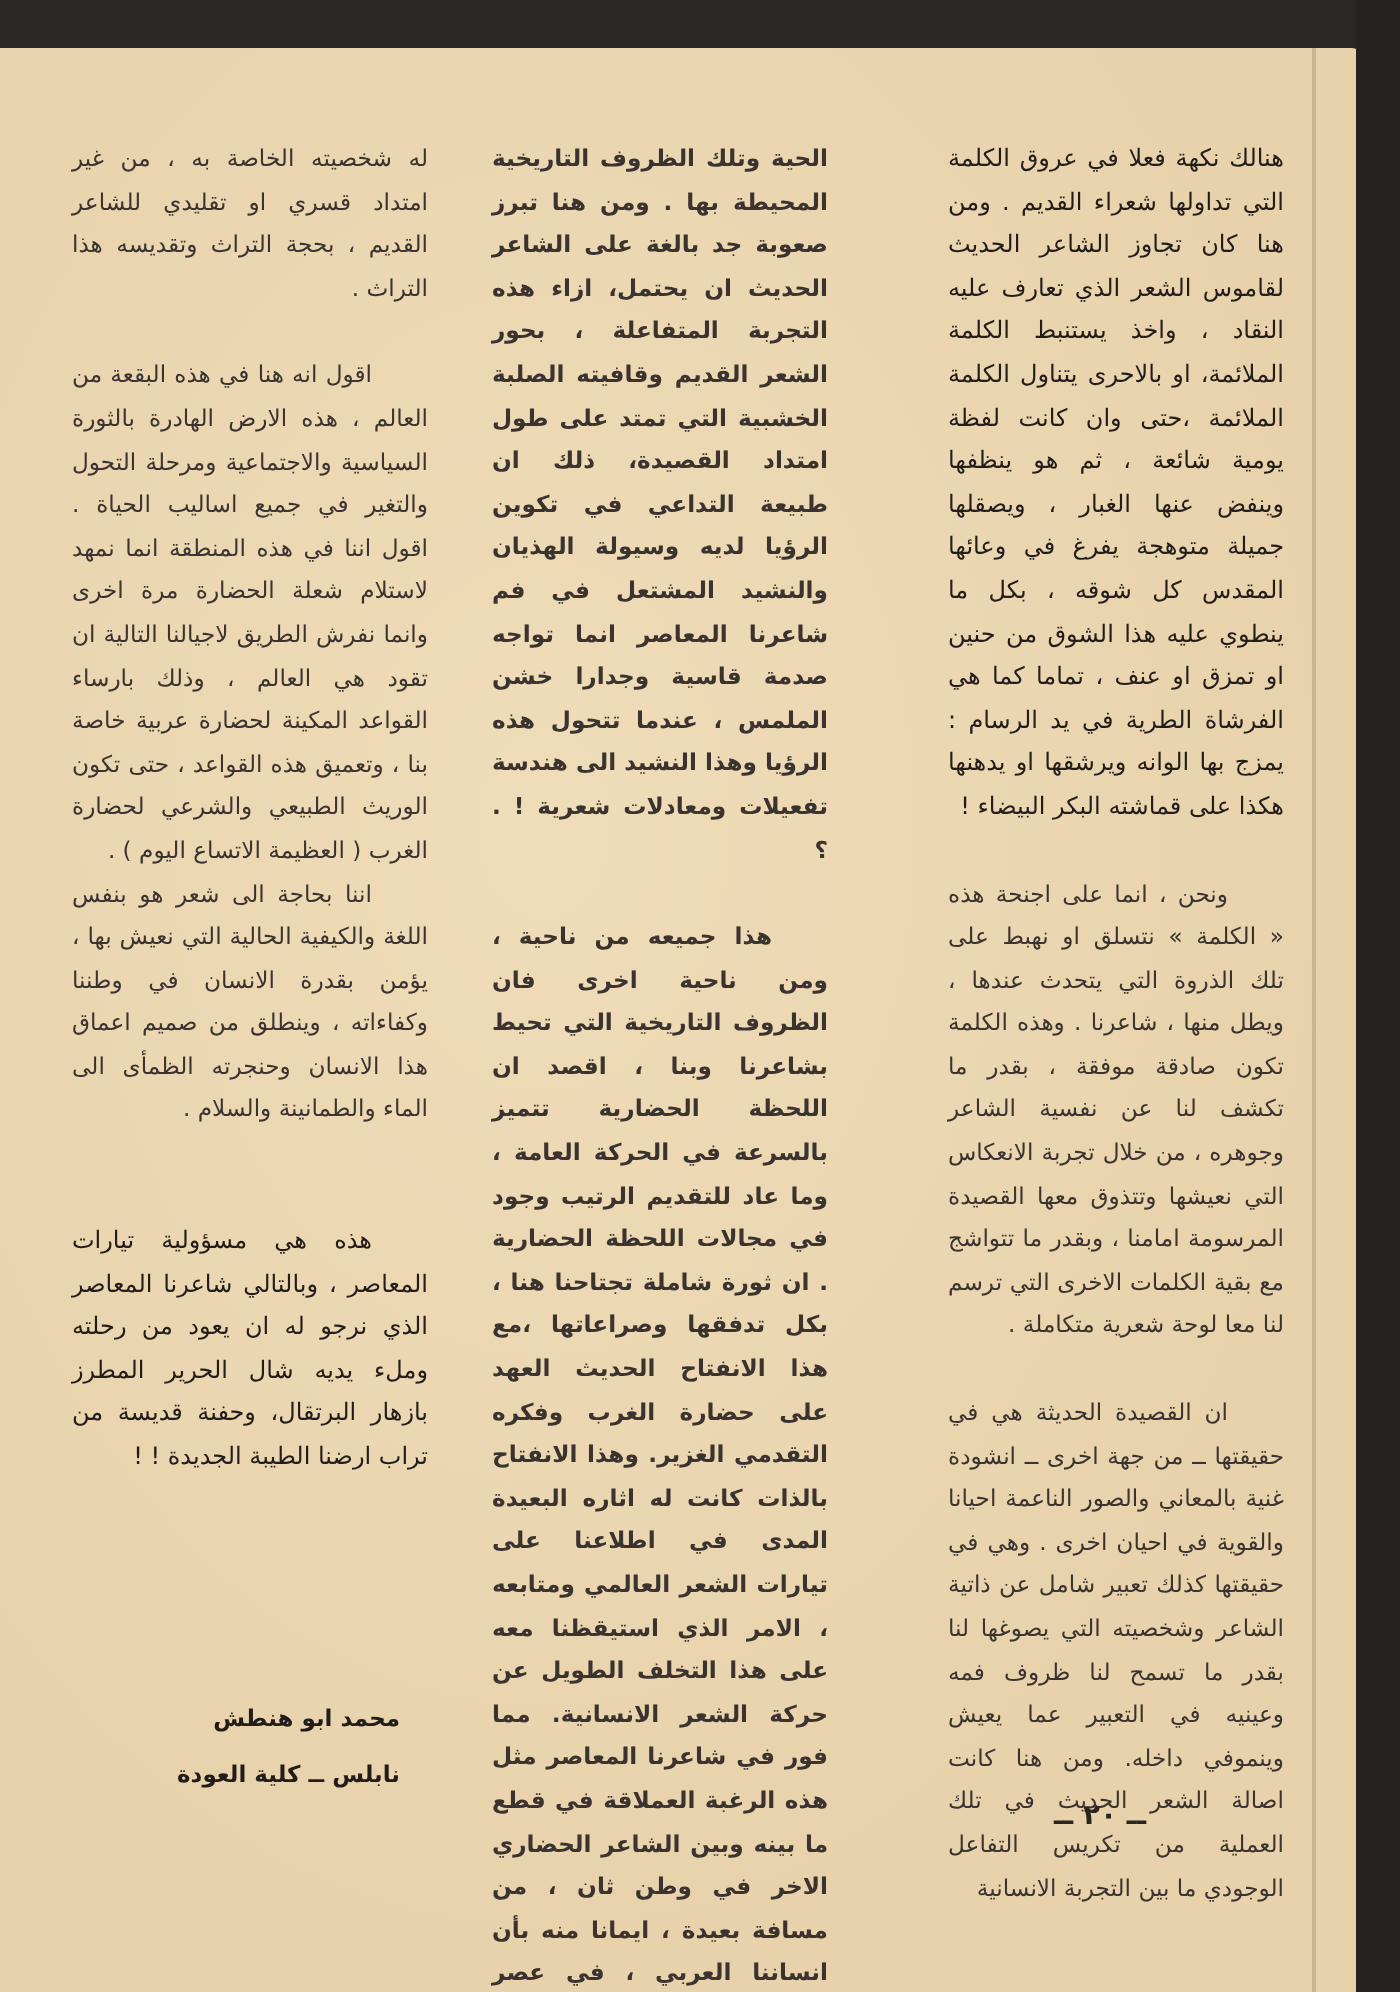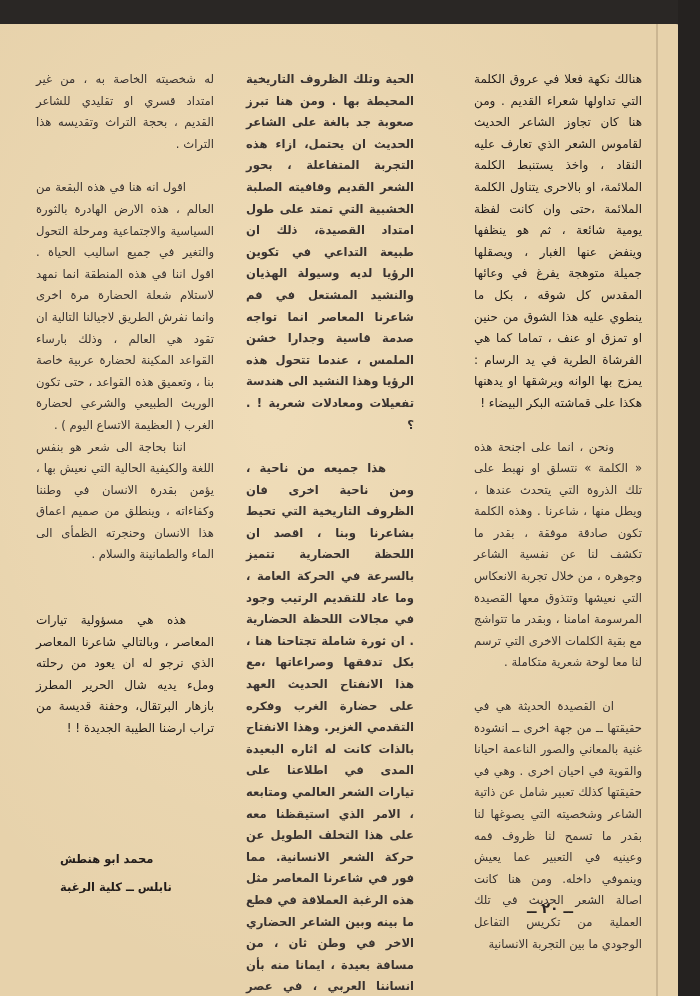--- a/index.html
+++ b/index.html
@@ -24,21 +24,21 @@
       position: absolute; direction: rtl; text-align: justify;
       color: #3a3330; font-size: 11.6px; line-height: 21.6px;
     }
     .col p { margin: 0; }
     .col p.indent { text-indent: 28px; }
     .col .gap { height: 22px; }
     .col-right { left: 474px; top: 69px; width: 168px; }
     .col-mid { left: 246px; top: 69px; width: 168px; font-weight: bold; }
     .col-left { left: 36px; top: 69px; width: 178px; }
     .bold { font-weight: normal; color: #221c1a; font-size: 12px; }
-    .sig { position: absolute; direction: rtl; left: 60px; width: 140px; text-align: left; font-weight: bold; color: #221c1a; font-size: 11.5px; }
+    .sig { position: absolute; direction: rtl; left: 60px; width: 140px; text-align: right; font-weight: bold; color: #221c1a; font-size: 11.5px; }
     .sig.name { top: 852px; }
     .sig.place { top: 880px; }
     .page-num {
       position: absolute; left: 520px; top: 900px; width: 60px; text-align: center;
       font-weight: bold; font-size: 14px; color: #2b2522; direction: rtl;
     }
   </style>
 </head>
 <body>
 
@@ -66,15 +66,15 @@
   <p>له شخصيته الخاصة به ، من غير امتداد قسري او تقليدي للشاعر القديم ، بحجة التراث وتقديسه هذا التراث .</p>
   <div class="gap"></div>
   <p class="indent">اقول انه هنا في هذه البقعة من العالم ، هذه الارض الهادرة بالثورة السياسية والاجتماعية ومرحلة التحول والتغير في جميع اساليب الحياة . اقول اننا في هذه المنطقة انما نمهد لاستلام شعلة الحضارة مرة اخرى وانما نفرش الطريق لاجيالنا التالية ان تقود هي العالم ، وذلك بارساء القواعد المكينة لحضارة عربية خاصة بنا ، وتعميق هذه القواعد ، حتى تكون الوريث الطبيعي والشرعي لحضارة الغرب ( العظيمة الاتساع اليوم ) .</p>
   <p class="indent">اننا بحاجة الى شعر هو بنفس اللغة والكيفية الحالية التي نعيش بها ، يؤمن بقدرة الانسان في وطننا وكفاءاته ، وينطلق من صميم اعماق هذا الانسان وحنجرته الظمأى الى الماء والطمانينة والسلام .</p>
   <div class="gap"></div>
   <div class="gap"></div>
   <p class="indent bold">هذه هي مسؤولية تيارات المعاصر ، وبالتالي شاعرنا المعاصر الذي نرجو له ان يعود من رحلته وملء يديه شال الحرير المطرز بازهار البرتقال، وحفنة قديسة من تراب ارضنا الطيبة الجديدة ! !</p>
 </div>
 
 <div class="sig name">محمد ابو هنطش</div>
-<div class="sig place">نابلس ــ كلية الرغبة</div>
+<div class="sig place">نابلس ــ كلية العودة</div>
 
 <div class="page-num">ــ ٢٠ ــ</div>
 
 </body></html>

